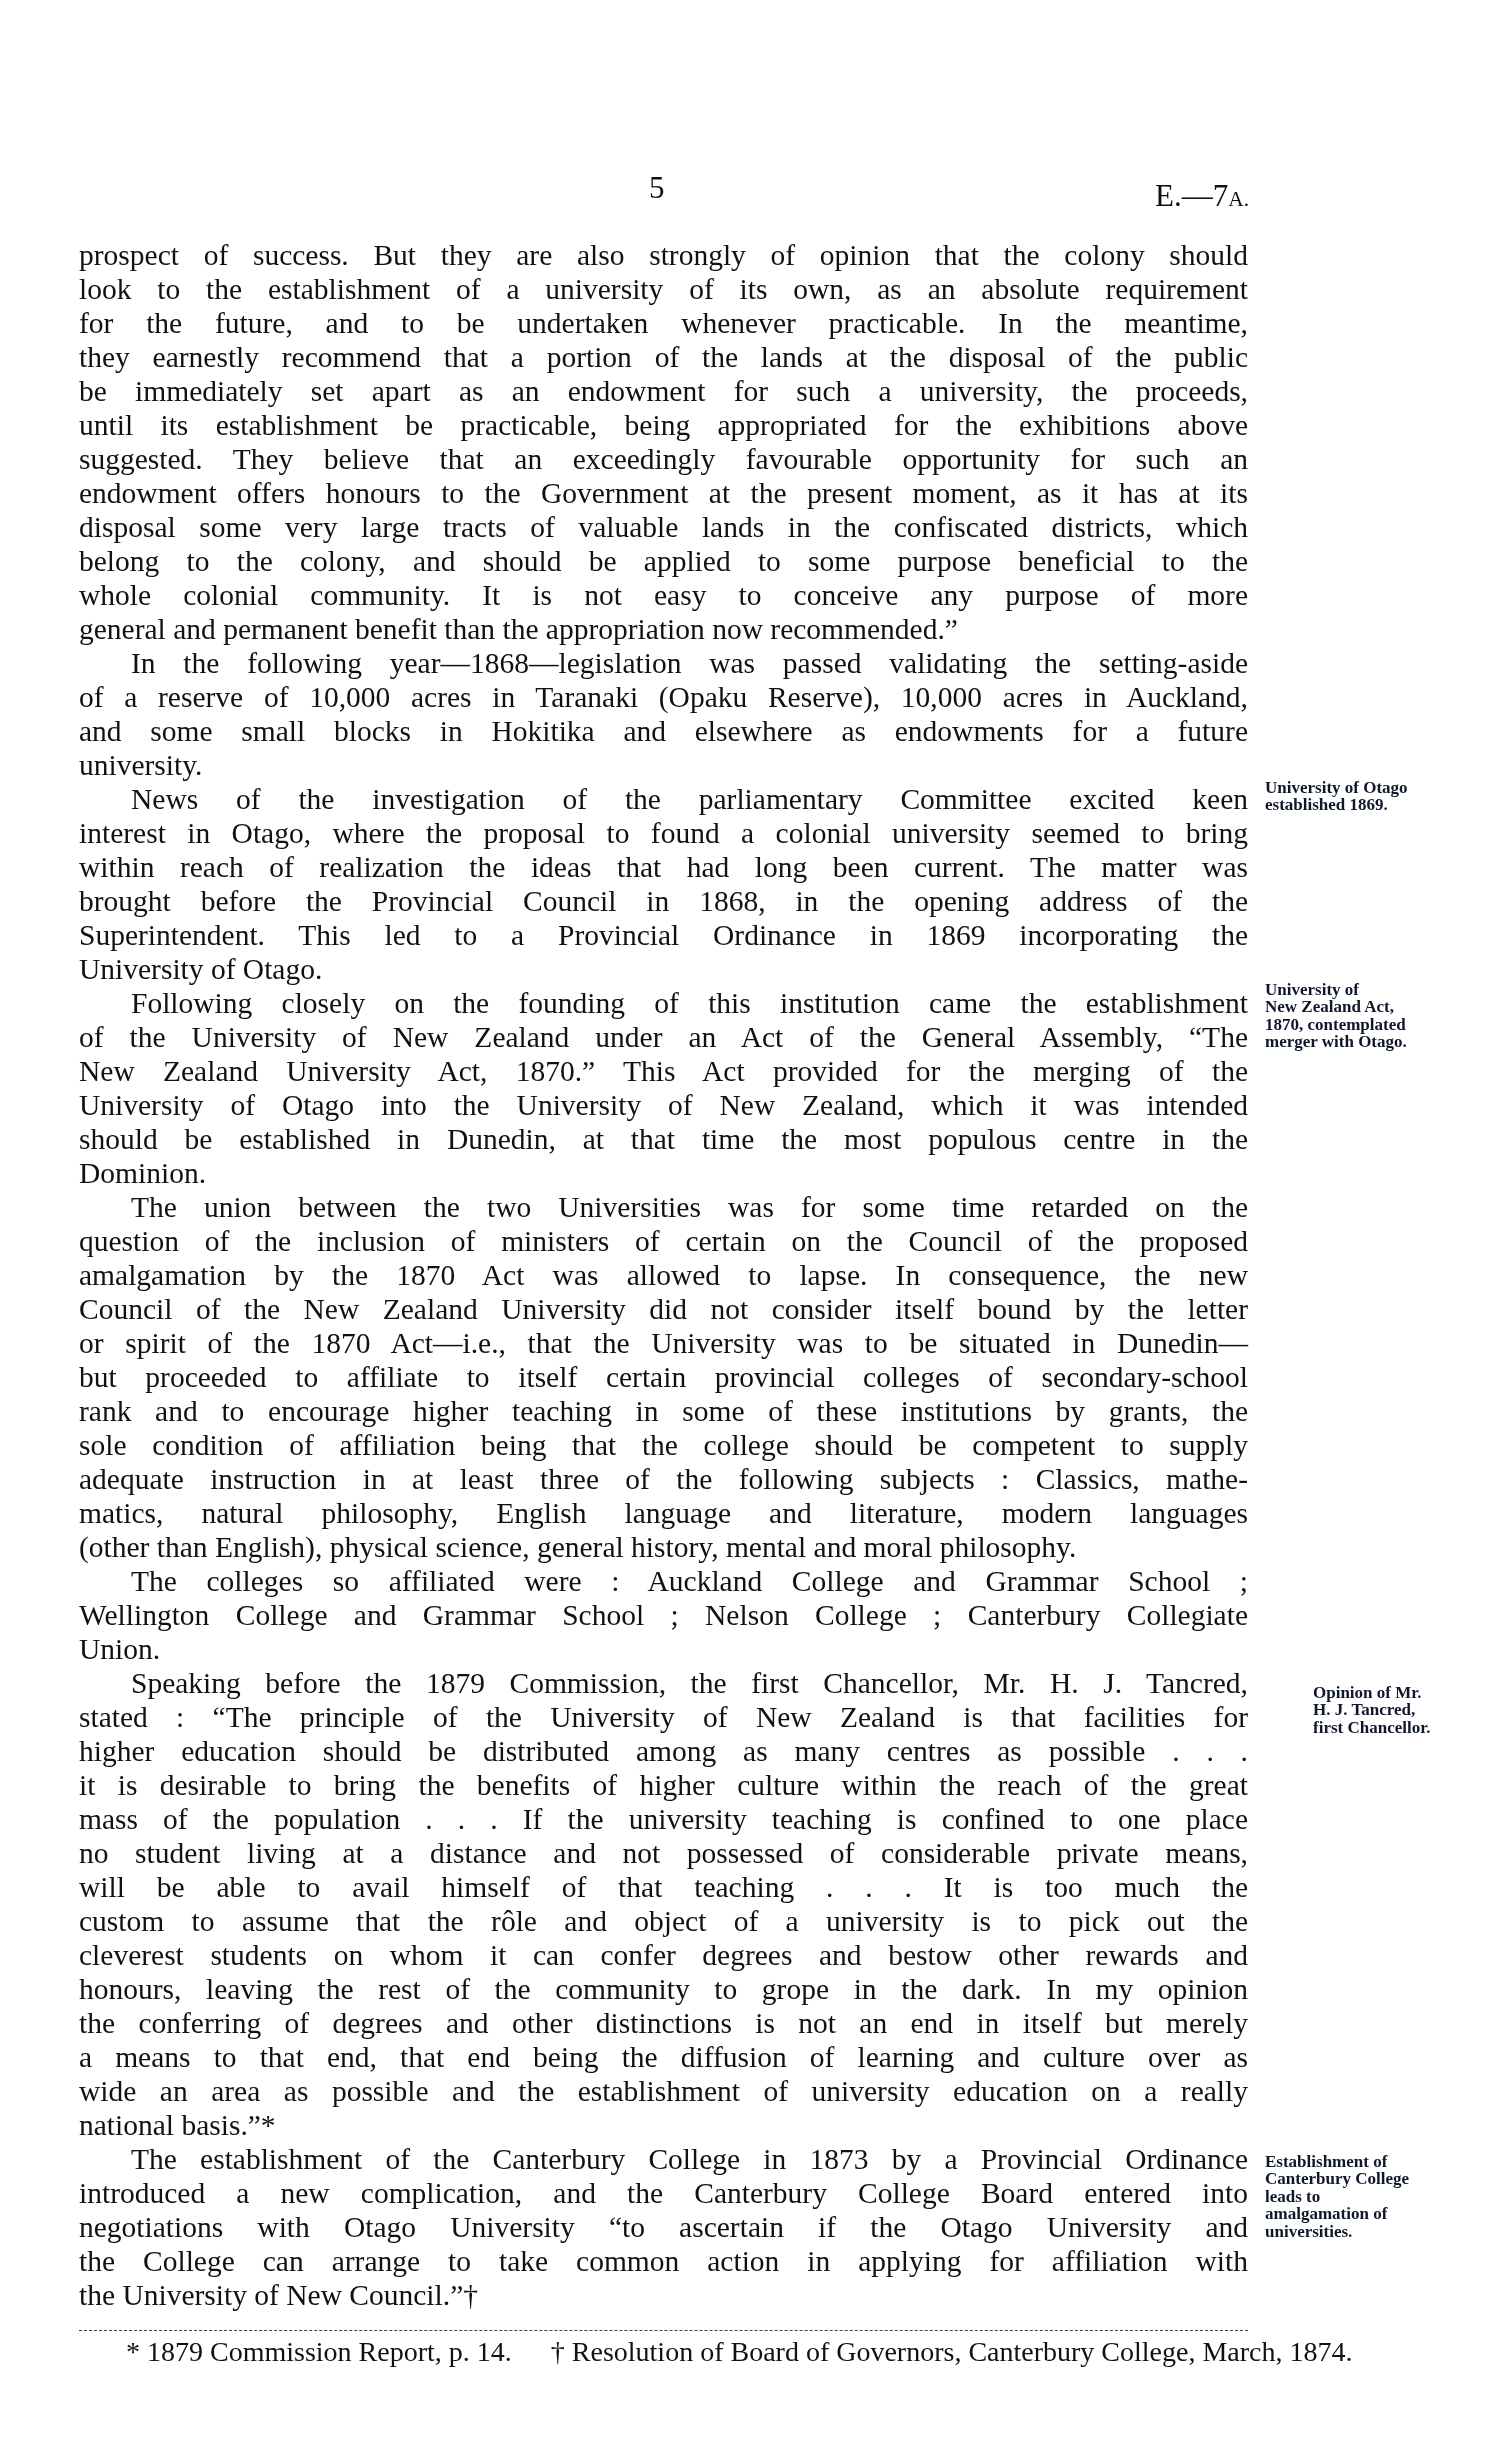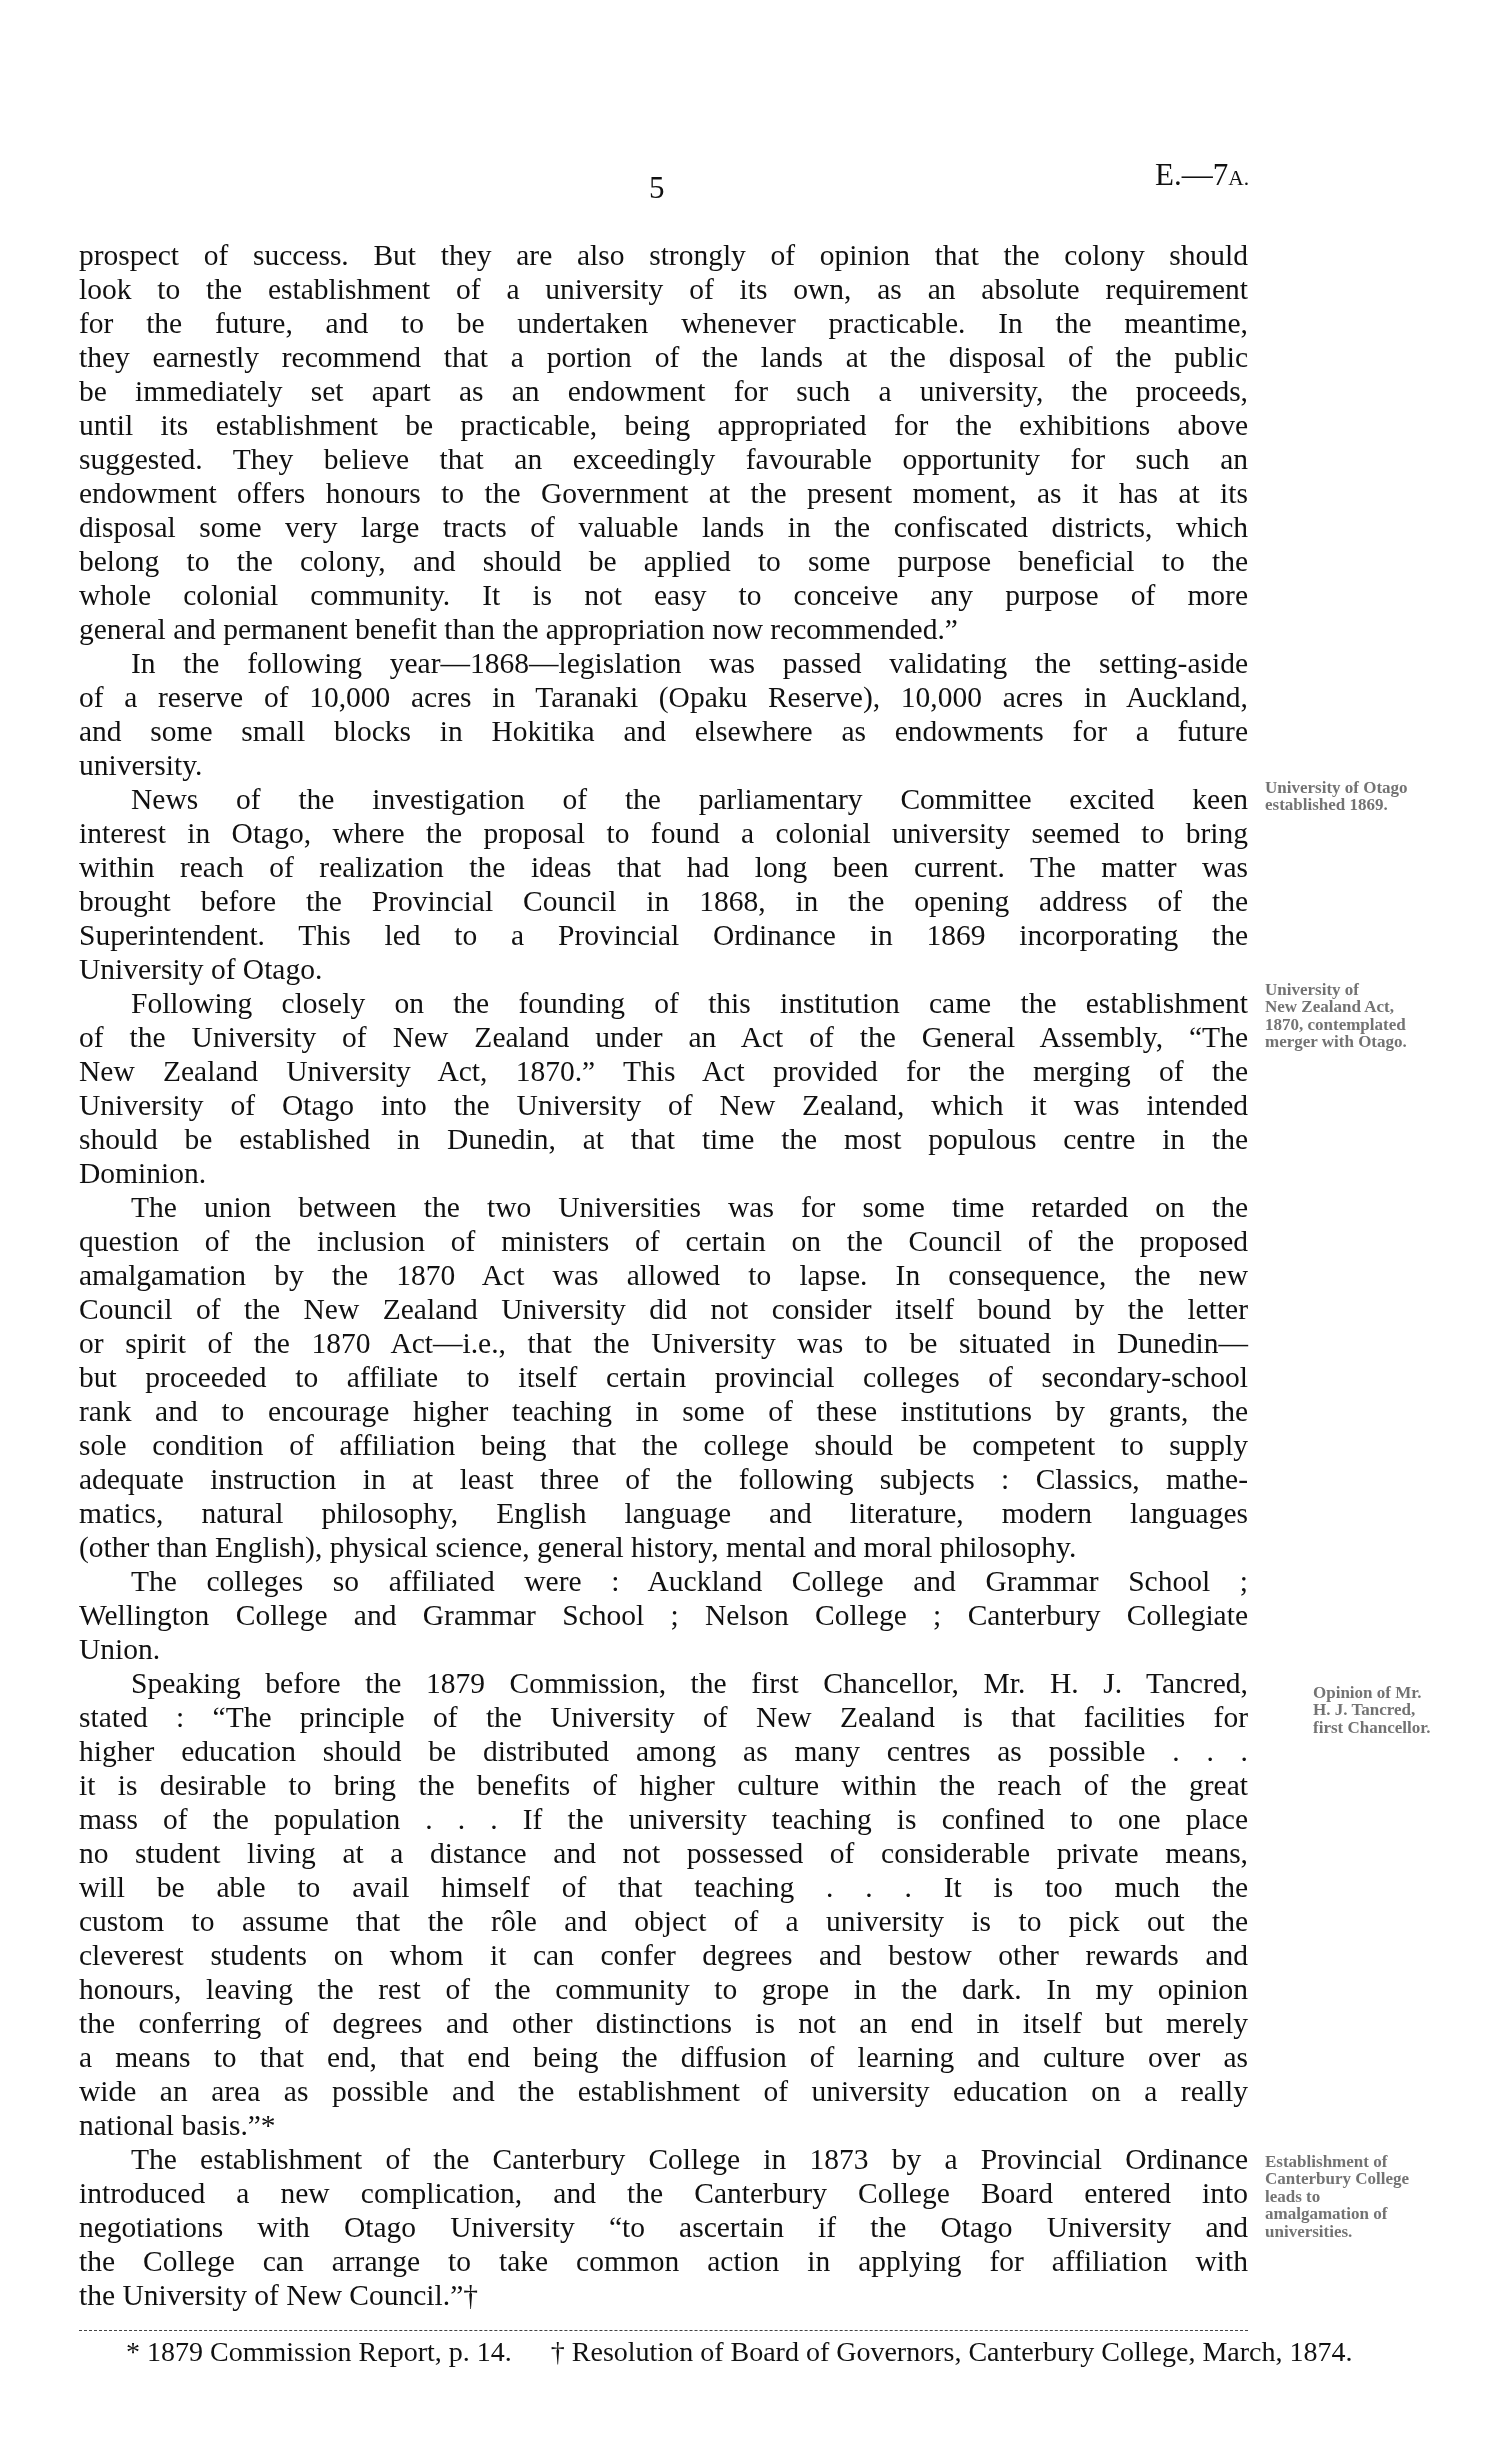--- a/index.html
+++ b/index.html
@@ -4,35 +4,35 @@
 <style>
   html, body { margin: 0; padding: 0; background: #ffffff; }
   body {
     width: 1505px; height: 2462px; position: relative; overflow: hidden;
     font-family: "Liberation Serif", "DejaVu Serif", serif; color: #111111;
   }
   .page-number {
     position: absolute; left: 649px; top: 171px; font-size: 31px; line-height: 34px;
   }
   .doc-ref {
-    position: absolute; right: 256px; top: 157px; font-size: 31px; line-height: 36px; margin-left: 33px;
+    position: absolute; right: 256px; top: 171px; font-size: 31px; line-height: 49px; margin-left: 33px;
   }
   .doc-ref .small-caps { font-size: 21.4px; }
   .body-column {
     position: absolute; left: 79px; top: 238px; width: 1169px;
   }
   .line {
     height: 34px; line-height: 34px; font-size: 29.5px; white-space: nowrap;
     text-align: justify; text-align-last: justify; overflow: visible;
   }
   .line.last { text-align-last: left; }
   .line.indent { padding-left: 52px; }
   .sidenote {
     position: absolute; left: 1265px; width: 228px;
-    font-size: 17px; line-height: 17.4px; font-weight: bold; color: #737373;
+    font-size: 17px; line-height: 17.4px; font-weight: bold; color: #0f172a;
   }
   .sidenote .sn-line { display: block; white-space: nowrap; }
   .footnote-rule {
     position: absolute; left: 79px; top: 2330px; width: 1169px; height: 0;
     border-top: 1.3px dashed #444444;
   }
   .footnotes {
     position: absolute; left: 126px; top: 2340px; font-size: 28px; line-height: 24px; white-space: nowrap;
   }
   .footnotes span.fn { display: inline-block; }

